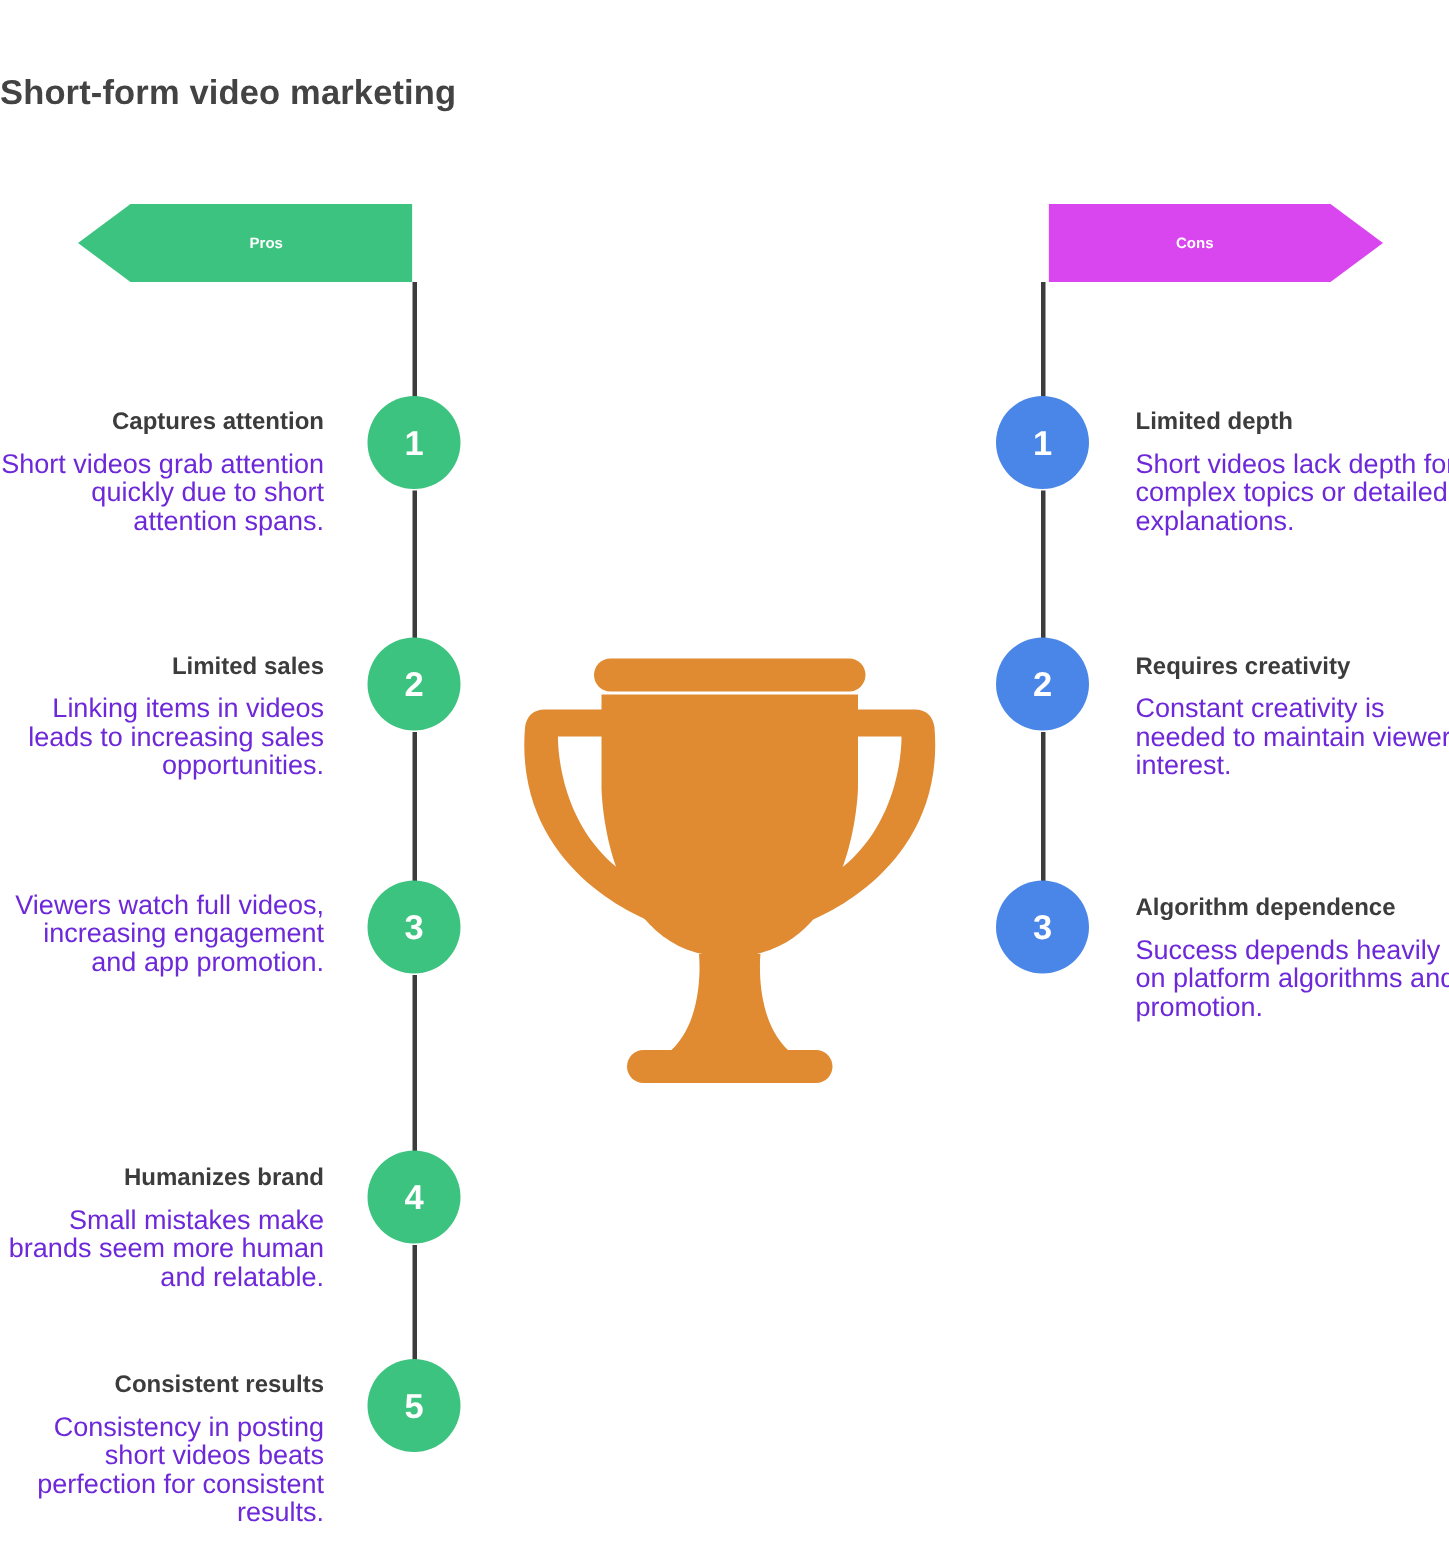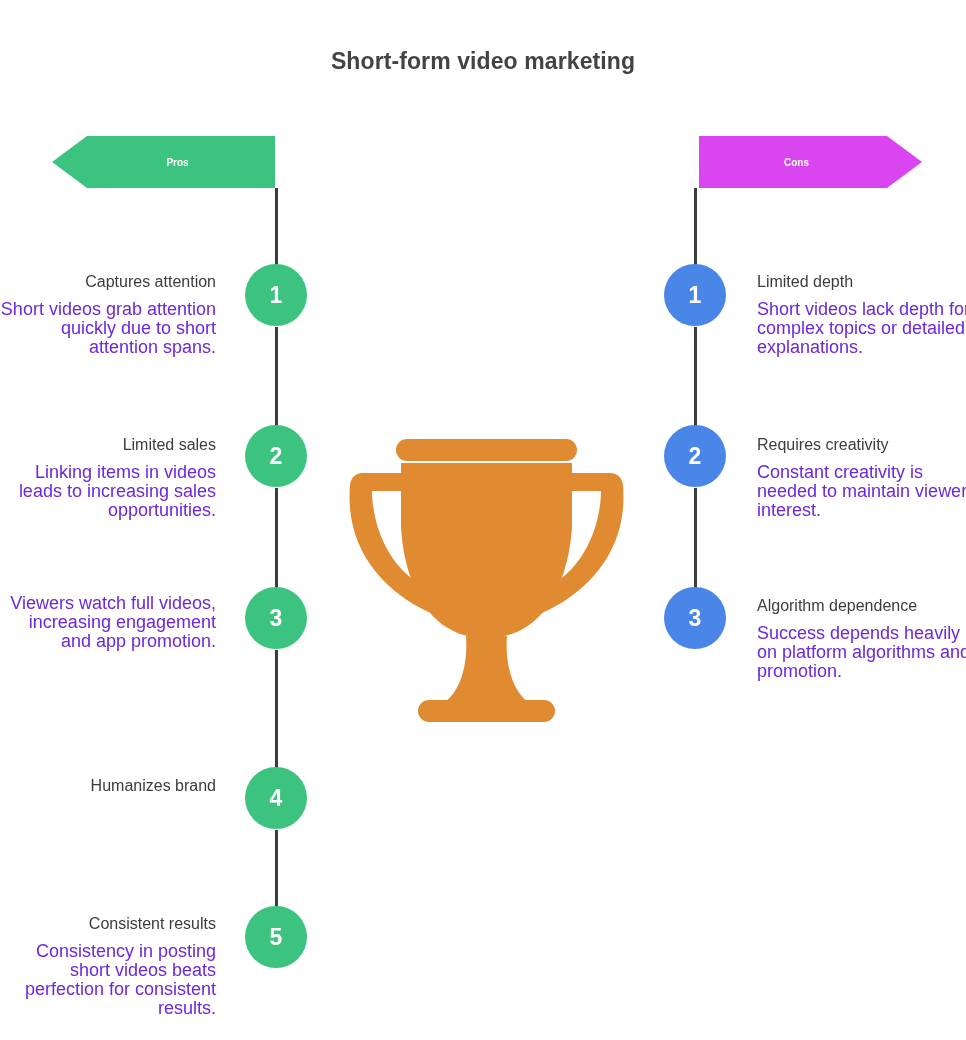--- a/index.html
+++ b/index.html
@@ -15,21 +15,21 @@
     font-family: "Liberation Sans", sans-serif;
     -webkit-font-smoothing: antialiased;
   }
 
   
   .title {
     position: absolute;
     left: 0;
     top: 48px;
     width: 966px;
-    text-align: center;
+    text-align: left;
     font-size: 23px;
     font-weight: bold;
     color: #434343;
     letter-spacing: 0.1px;
   }
 
   
   .arrow {
     position: absolute;
     top: 136px;
@@ -88,21 +88,21 @@
   
   .item-text {
     position: absolute;
     width: 216px;
   }
   .item-left  { left: 0px; text-align: right; padding-right: 0; }
   .item-right { left: 757px; text-align: left; }
 
   .item-head {
     font-size: 16px;
-    font-weight: normal;
+    font-weight: bold;
     color: #3C3C3C;
     line-height: 24px;
     margin: 0 0 6px 0;
   }
   .item-body {
     font-size: 18px;
     color: #6d28d9;
     line-height: 19px;
     margin: 0;
   }
@@ -171,20 +171,21 @@
 </div>
 <div class="item-text item-left" style="top:433px;">
   <p class="item-head">Limited sales</p>
   <p class="item-body">Linking items in videos leads to increasing sales opportunities.</p>
 </div>
 <div class="item-text item-left" style="top:594px;">
   <p class="item-body">Viewers watch full videos, increasing engagement and app promotion.</p>
 </div>
 <div class="item-text item-left" style="top:774px;">
   <p class="item-head">Humanizes brand</p>
+  <p class="item-body">Small mistakes make brands seem more human and relatable.</p>
 </div>
 <div class="item-text item-left" style="top:912px;">
   <p class="item-head">Consistent results</p>
   <p class="item-body">Consistency in posting short videos beats perfection for consistent results.</p>
 </div>
 
 <div class="item-text item-right" style="top:270px;">
   <p class="item-head">Limited depth</p>
   <p class="item-body">Short videos lack depth for complex topics or detailed explanations.</p>
 </div>

